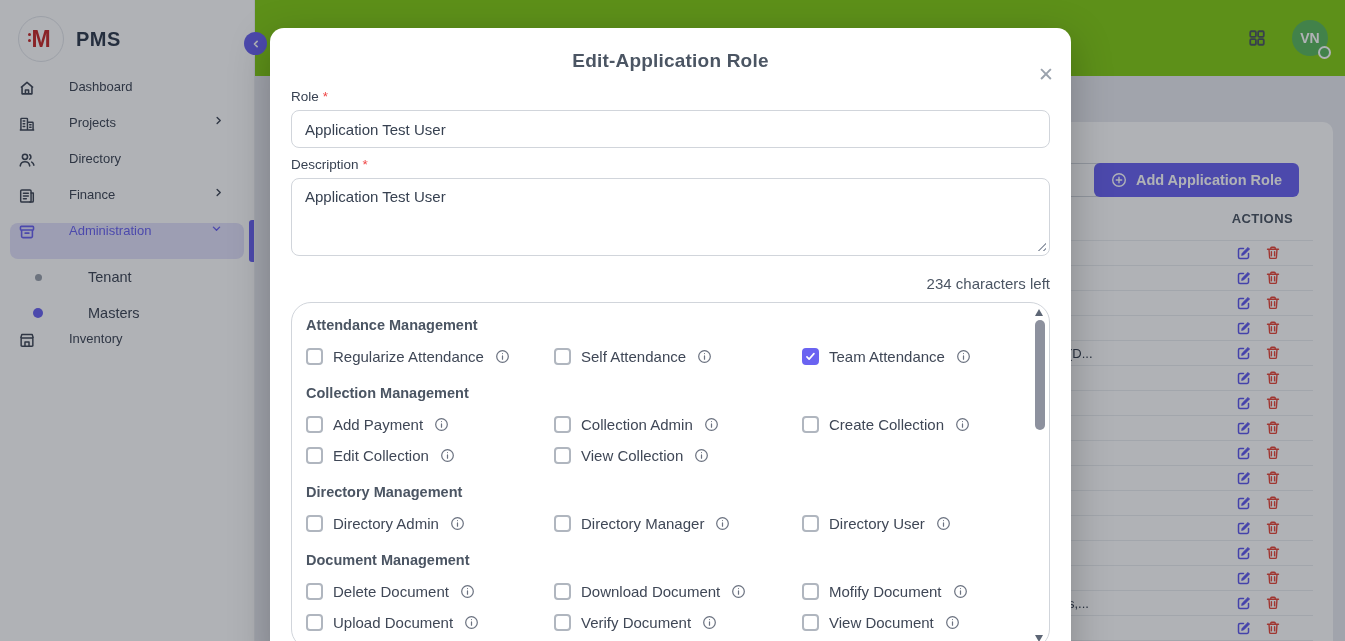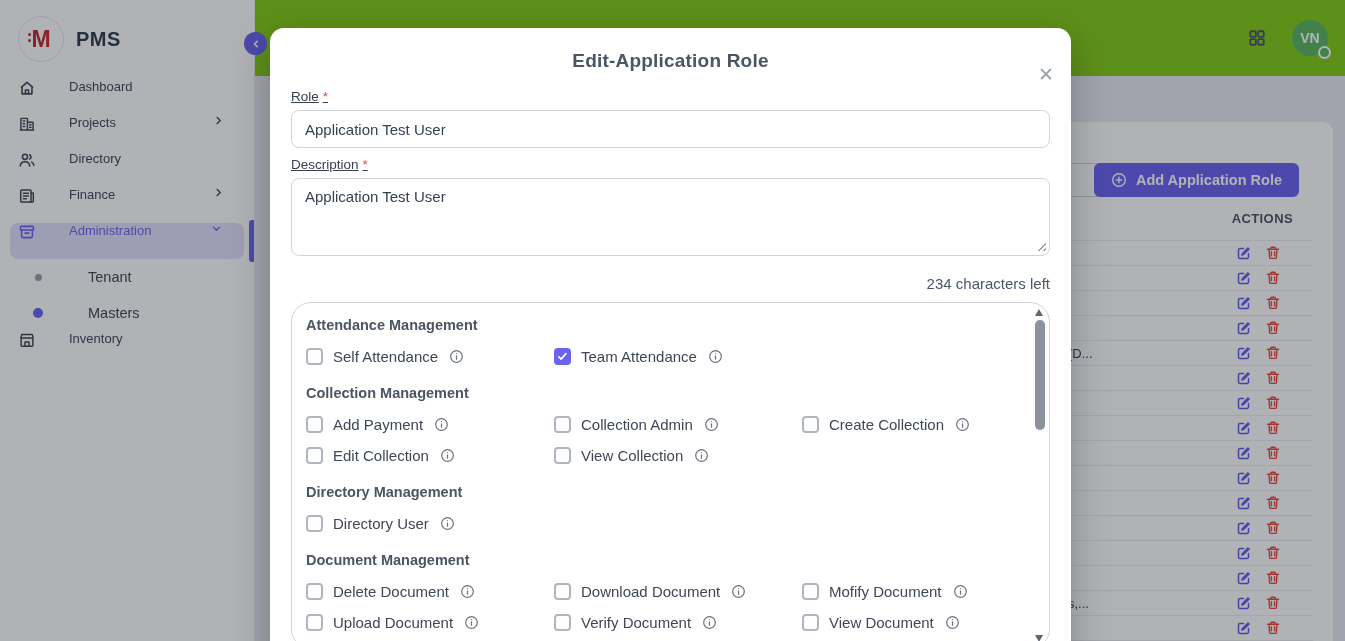--- a/index.html
+++ b/index.html
@@ -54,21 +54,21 @@
   .icon-btn{width:16px;height:16px;display:flex;cursor:pointer;}
   .icon-btn svg{width:16px;height:16px;}
   .icon-edit{color:#5f58ef;}
   .icon-del{color:var(--danger);}
   
   .overlay{position:absolute;inset:0;background:rgba(16,20,33,.33);z-index:10;}
   .modal{position:absolute;left:270px;top:28px;width:801px;height:640px;background:#fff;border-radius:14px;z-index:20;box-shadow:0 12px 40px rgba(0,0,0,.25);}
   .modal-title{text-align:center;padding-top:22px;font-size:19px;line-height:22px;font-weight:700;color:var(--text-muted);letter-spacing:.2px;}
   .modal-close{position:absolute;right:17px;top:37px;background:none;border:none;color:#9aa2ad;font-size:19px;line-height:1;cursor:pointer;font-family:inherit;}
   .modal-body{padding:0 21px;}
-  .field-label{font-size:13.5px;color:#374151;height:14px;line-height:14px;text-decoration:underline;}
+  .field-label{font-size:13.5px;color:#374151;height:14px;line-height:14px;}
   .mt18{margin-top:18px;} .mt10{margin-top:10px;}
   .req{color:#ef4444;margin-left:4px;}
   .text-input{margin-top:6px;width:100%;height:38px;border:1px solid var(--border);border-radius:8px;font-size:15px;color:#374151;padding:0 13px;font-family:inherit;outline:none;}
   .textarea-wrap{position:relative;margin-top:6px;}
   .text-area{display:block;width:100%;height:78px;border:1px solid var(--border);border-radius:8px;font-size:15px;color:#374151;padding:9px 13px;resize:none;font-family:inherit;outline:none;}
   .resize-handle{position:absolute;right:4px;bottom:5px;width:9px;height:9px;background:repeating-linear-gradient(135deg,#9ca3af 0 1px,transparent 1px 3.5px);clip-path:polygon(100% 0,100% 100%,0 100%);cursor:nwse-resize;}
   .chars-left{text-align:right;font-size:15px;color:var(--text-muted);margin-top:21px;height:14px;line-height:14px;}
   .perm-box{margin-top:11px;border:1px solid var(--border);border-radius:20px;height:347px;position:relative;padding:0 30px 0 14px;overflow:hidden;}
   .perm-title{margin-top:18px;font-size:14.5px;font-weight:700;color:var(--text-muted);line-height:17px;}
   .perm-title.first{margin-top:14px;}
@@ -457,20 +457,31 @@
       <span class="resize-handle"></span>
     </div>
     <div class="chars-left">234 characters left</div>
     <div class="perm-box">
       <div id="perm-sections">
           <div class="perm-section">
             <div class="perm-title first">Attendance Management</div>
             <div class="perm-grid">
               <label class="perm-item">
                 <span class="cb"></span>
+                <span class="perm-label">Regularize Attendance</span>
+                <span class="info">
+                  <svg viewBox="0 0 16 16" fill="none" stroke="currentColor" stroke-width="1.3">
+                    <circle cx="8" cy="8" r="6.2"></circle>
+                    <path d="M8 7.4v3.4" stroke-linecap="round"></path>
+                    <circle cx="8" cy="4.9" r="0.6" fill="currentColor" stroke="none"></circle>
+                  </svg>
+                </span>
+              </label>
+              <label class="perm-item">
+                <span class="cb"></span>
                 <span class="perm-label">Self Attendance</span>
                 <span class="info">
                   <svg viewBox="0 0 16 16" fill="none" stroke="currentColor" stroke-width="1.3">
                     <circle cx="8" cy="8" r="6.2"></circle>
                     <path d="M8 7.4v3.4" stroke-linecap="round"></path>
                     <circle cx="8" cy="4.9" r="0.6" fill="currentColor" stroke="none"></circle>
                   </svg>
                 </span>
               </label>
               <label class="perm-item">
@@ -546,20 +557,42 @@
                     <path d="M8 7.4v3.4" stroke-linecap="round"></path>
                     <circle cx="8" cy="4.9" r="0.6" fill="currentColor" stroke="none"></circle>
                   </svg>
                 </span>
               </label>
             </div>
           </div>
           <div class="perm-section">
             <div class="perm-title">Directory Management</div>
             <div class="perm-grid">
+              <label class="perm-item">
+                <span class="cb"></span>
+                <span class="perm-label">Directory Admin</span>
+                <span class="info">
+                  <svg viewBox="0 0 16 16" fill="none" stroke="currentColor" stroke-width="1.3">
+                    <circle cx="8" cy="8" r="6.2"></circle>
+                    <path d="M8 7.4v3.4" stroke-linecap="round"></path>
+                    <circle cx="8" cy="4.9" r="0.6" fill="currentColor" stroke="none"></circle>
+                  </svg>
+                </span>
+              </label>
+              <label class="perm-item">
+                <span class="cb"></span>
+                <span class="perm-label">Directory Manager</span>
+                <span class="info">
+                  <svg viewBox="0 0 16 16" fill="none" stroke="currentColor" stroke-width="1.3">
+                    <circle cx="8" cy="8" r="6.2"></circle>
+                    <path d="M8 7.4v3.4" stroke-linecap="round"></path>
+                    <circle cx="8" cy="4.9" r="0.6" fill="currentColor" stroke="none"></circle>
+                  </svg>
+                </span>
+              </label>
               <label class="perm-item">
                 <span class="cb"></span>
                 <span class="perm-label">Directory User</span>
                 <span class="info">
                   <svg viewBox="0 0 16 16" fill="none" stroke="currentColor" stroke-width="1.3">
                     <circle cx="8" cy="8" r="6.2"></circle>
                     <path d="M8 7.4v3.4" stroke-linecap="round"></path>
                     <circle cx="8" cy="4.9" r="0.6" fill="currentColor" stroke="none"></circle>
                   </svg>
                 </span>

